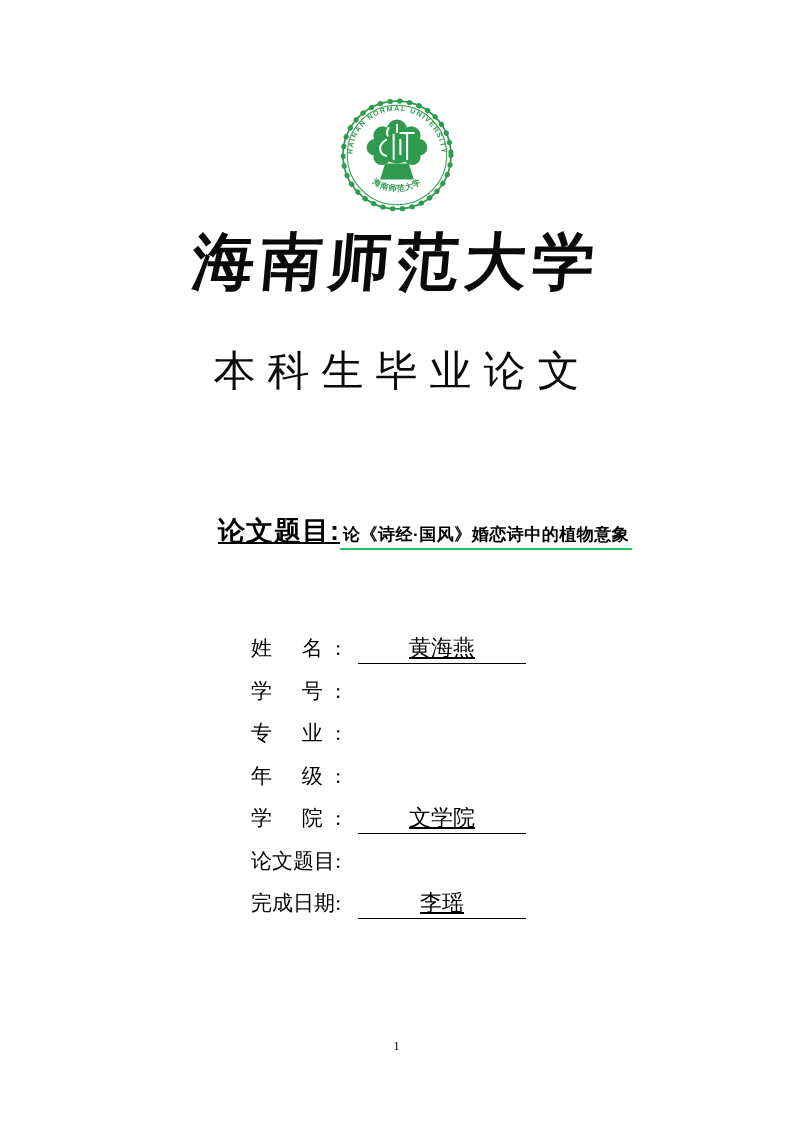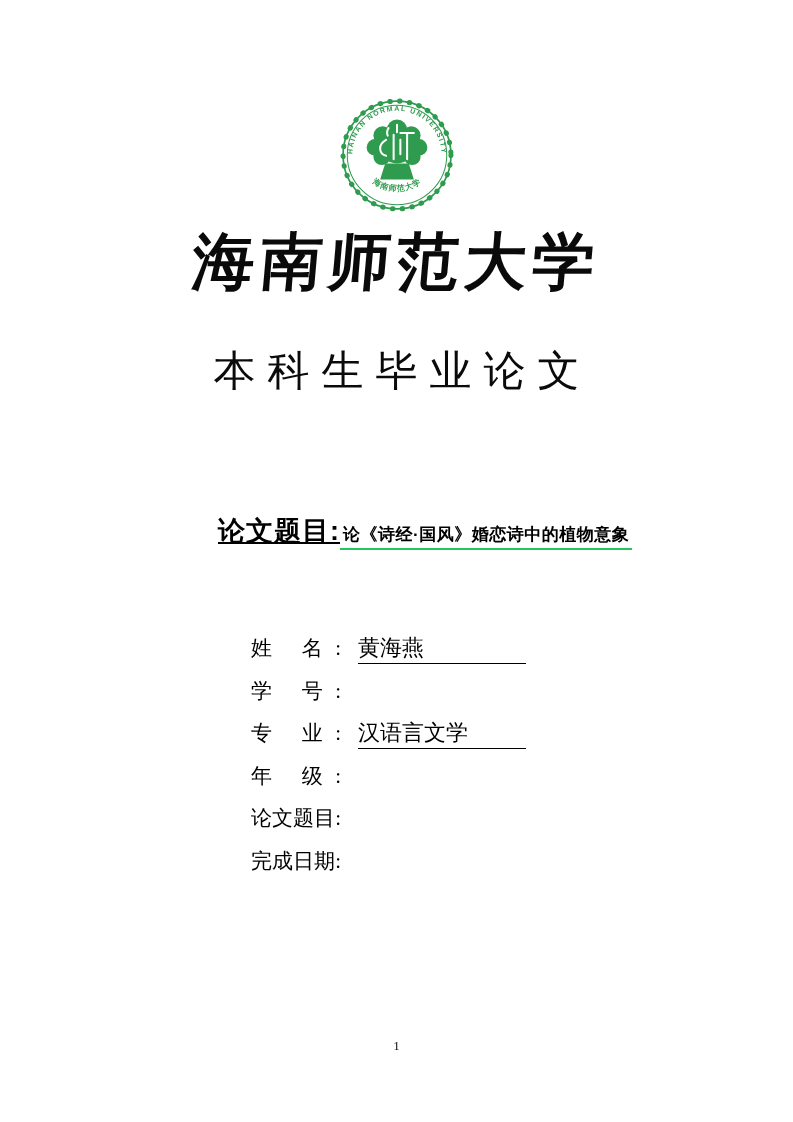--- a/index.html
+++ b/index.html
@@ -37,22 +37,22 @@
   .title-text  { font-size: 17px; border-bottom: 2px solid #22c55e; padding: 0 3px 2px 3px; letter-spacing: 0.5px; }
 
   
   .fields { position: absolute; top: 633px; left: 251px; }
   .field-row { display: flex; align-items: baseline; margin-bottom: 12px; height: 30.5px; }
   .field-label {
     display: inline-block; width: 90px; font-size: 21px; line-height: 30px;
     text-align: justify; text-align-last: justify; white-space: nowrap;
   }
   .field-value-box {
-    margin-left: 17px; width: 168px; text-align: left;
-    border-bottom: 1.6px solid #000; font-size: 22px; line-height: 30px; white-space: nowrap;
+    margin-left: 17px; width: 168px; text-align: center;
+    border-bottom: 1.6px solid #000; font-size: 22px; line-height: 30px; white-space: nowrap; text-decoration: underline;
   }
 
   
   .page-number {
     position: absolute; top: 1038px; left: 0; width: 100%;
     text-align: center; font-size: 13px; color: #111;
   }
 </style>
 </head>
 <body>
@@ -112,28 +112,32 @@
   <div class="fields">
     <div class="field-row">
       <span class="field-label">姓 名:</span>
       <span class="field-value-box">黄海燕</span>
     </div>
     <div class="field-row">
       <span class="field-label">学 号:</span>
     </div>
     <div class="field-row">
       <span class="field-label">专 业:</span>
-      <span class="field-value-box">汉语言文学</span>
     </div>
     <div class="field-row">
       <span class="field-label">年 级:</span>
+    </div>
+    <div class="field-row">
+      <span class="field-label">学 院:</span>
+      <span class="field-value-box">文学院</span>
     </div>
     <div class="field-row">
       <span class="field-label">论文题目:</span>
     </div>
     <div class="field-row">
       <span class="field-label">完成日期:</span>
+      <span class="field-value-box">李瑶</span>
     </div>
   </div>
 
   <div class="page-number">1</div>
 
 </div>
 
 </body></html>

